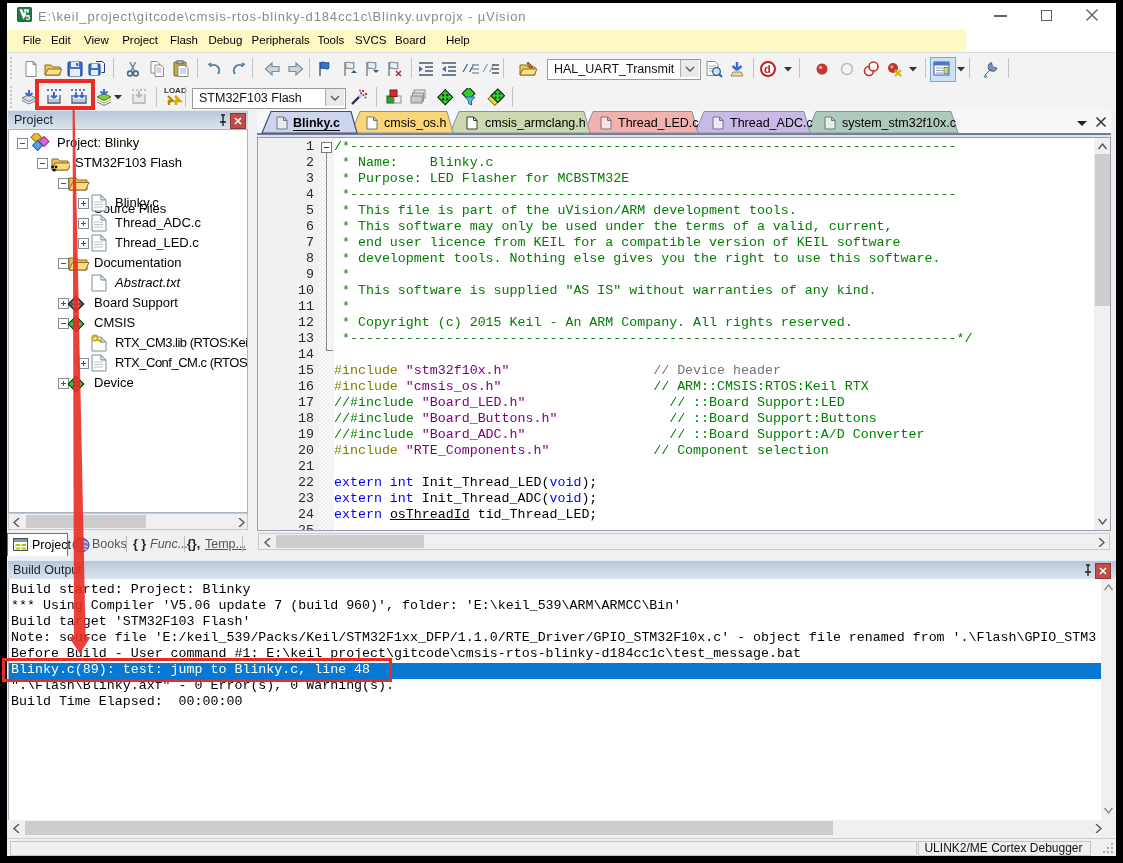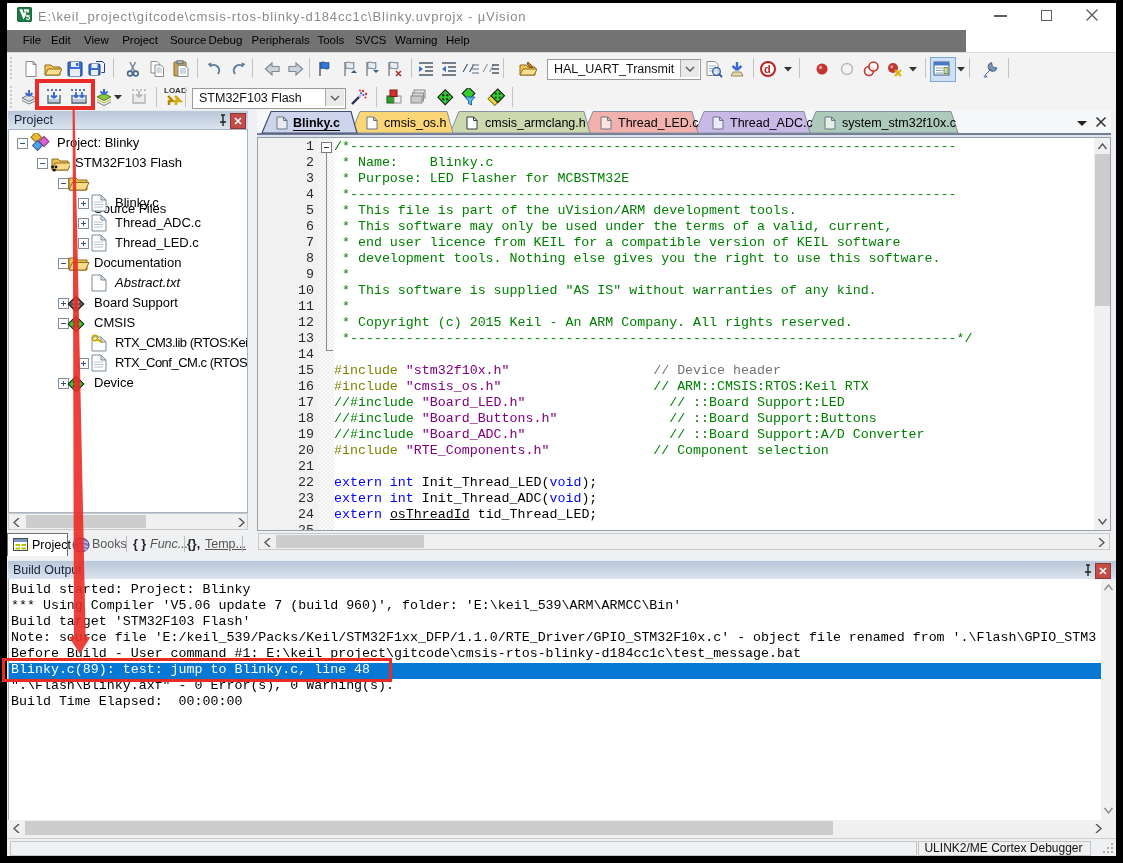--- a/index.html
+++ b/index.html
@@ -24,31 +24,31 @@
   <rect x="9.6" y="2.3" width="2.2" height="3.2" fill="#fff"></rect>
   <text x="8.8" y="13.2" font-size="8" font-weight="bold" fill="#fff" font-family="Liberation Sans">5</text>
 </svg>
 <div class="a" style="left:38px;top:8.5px;font-size:13px;letter-spacing:0.85px;color:#8a8a8a;">E:\keil_project\gitcode\cmsis-rtos-blinky-d184cc1c\Blinky.uvprojx - µVision</div>
 <div class="a" style="left:994px;top:15px;width:13px;height:1.6px;background:#5f5f5f;"></div>
 <div class="a" style="left:1041px;top:10px;width:9px;height:9px;border:1.4px solid #5f5f5f;"></div>
 <svg class="a" style="left:1086px;top:9px;" width="12" height="12">
     <path d="M0.5 0.5 L11.5 11.5 M11.5 0.5 L0.5 11.5" stroke="#5f5f5f" stroke-width="1.4"></path>
   </svg>
 
-<div class="a" style="left:7px;top:30px;width:959px;height:22px;background:#737373;font-size:11.5px;color:#000;">
+<div class="a" style="left:7px;top:30px;width:959px;height:22px;background:#fef9c3;font-size:11.5px;color:#000;">
   <span class="a" style="left:15.7px;top:4px;">File</span>
   <span class="a" style="left:43.9px;top:4px;">Edit</span>
   <span class="a" style="left:77px;top:4px;">View</span>
   <span class="a" style="left:115.2px;top:4px;">Project</span>
-  <span class="a" style="left:162.9px;top:4px;">Source</span>
+  <span class="a" style="left:162.9px;top:4px;">Flash</span>
   <span class="a" style="left:201.4px;top:4px;">Debug</span>
   <span class="a" style="left:244.6px;top:4px;">Peripherals</span>
   <span class="a" style="left:310.4px;top:4px;">Tools</span>
   <span class="a" style="left:348.1px;top:4px;">SVCS</span>
-  <span class="a" style="left:388.1px;top:4px;">Warning</span>
+  <span class="a" style="left:388.1px;top:4px;">Board</span>
   <span class="a" style="left:439px;top:4px;">Help</span>
 </div>
 
 <div class="a" style="left:7px;top:52px;width:1109px;height:58px;background:#f3f3f3;border-top:1px solid #dadada;"></div>
 <div class="a" style="left:10px;top:57px;width:3px;height:22px;border-left:2px dotted #c9c9c9;"></div>
 <div class="a" style="left:10px;top:86px;width:3px;height:22px;border-left:2px dotted #c9c9c9;"></div>
 
 <svg class="ticon" style="left:22px;top:60px;">
     <path d="M4 1.5 h7 l3 3 v12 h-10 z" fill="#fff" stroke="#8a8a8a"></path>
     <path d="M11 1.5 l3 3 h-3 z" fill="#d8d8d8" stroke="#8a8a8a"></path>

